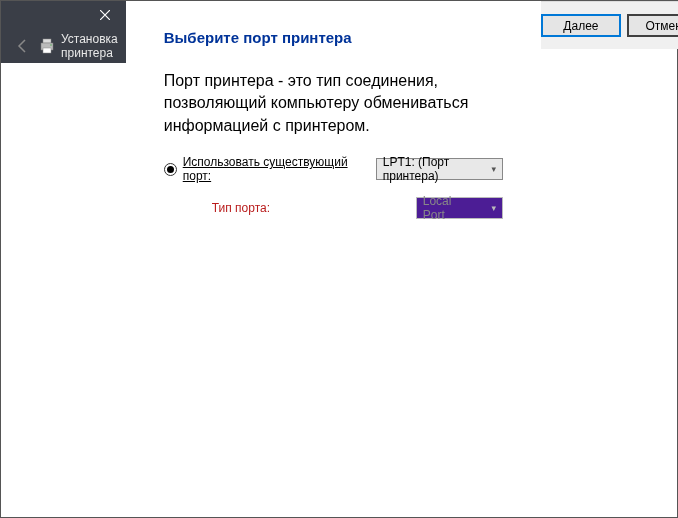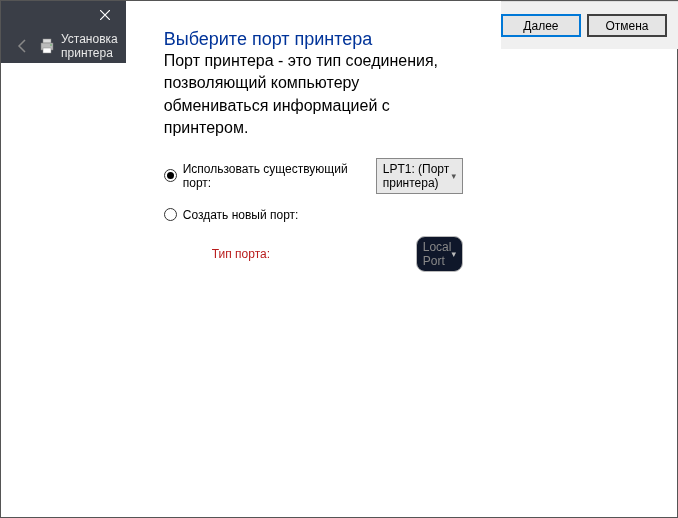--- a/index.html
+++ b/index.html
@@ -80,39 +80,40 @@
       color: #e8e8e8;
       font-size: 12px;
     }
     .content {
       flex: 1;
       padding: 28px 38px 0 38px;
       color: #000;
     }
     .heading {
       color: #003399;
-      font-size: 18px;
-      font-weight: 400;
-      margin-bottom: 0;
+      font-size: 15px;
+      font-weight: 700;
+      margin-bottom: 24px;
     }
     .description {
       font-size: 16px;
       color: #000;
       margin-bottom: 18px;
       line-height: 1.4;
     }
     .form-row {
       display: flex;
       align-items: center;
       margin-bottom: 14px;
     }
     .radio-group {
       display: flex;
       align-items: center;
       width: 212px;
+      text-decoration: underline;
     }
     .radio {
       width: 13px;
       height: 13px;
       border-radius: 50%;
       border: 1px solid #333;
       margin-right: 6px;
       position: relative;
       flex-shrink: 0;
     }
@@ -124,34 +125,34 @@
       background: #000;
       border-radius: 50%;
       top: 2px;
       left: 2px;
     }
     .radio-label {
       font-size: 12px;
     }
     .dropdown {
       flex: 1;
-      height: 36px;
+      height: 22px;
       border: 1px solid #888;
       background: #e8e8e8;
       display: flex;
       align-items: center;
       justify-content: space-between;
       padding: 0 6px;
       font-size: 12px;
+      gap: 40px;
     }
     .dropdown.disabled {
       color: #888;
       border-color: #bbb;
-      background: #0f172a;
-      border-radius: 9px;
+      background: #4c1d95;
     }
     .dropdown-arrow {
       font-size: 9px;
       color: #555;
     }
     .dropdown.disabled .dropdown-arrow {
       color: #bbb;
     }
     .sublabel-row {
       display: flex;
@@ -228,26 +229,20 @@
       <div class="radio-group">
         <span class="radio checked"></span>
         <span class="radio-label">Использовать существующий порт:</span>
       </div>
       <div class="dropdown">
         <span>LPT1: (Порт принтера)</span>
         <span class="dropdown-arrow">▾</span>
       </div>
     </div>
 
-    <div class="form-row">
-      <div class="radio-group">
-        <span class="radio"></span>
-        <span class="radio-label">Создать новый порт:</span>
-      </div>
-    </div>
 
     <div class="sublabel-row">
       <div class="sublabel">Тип порта:</div>
       <div class="dropdown disabled">
         <span>Local Port</span>
         <span class="dropdown-arrow">▾</span>
       </div>
     </div>
   </div>
 

